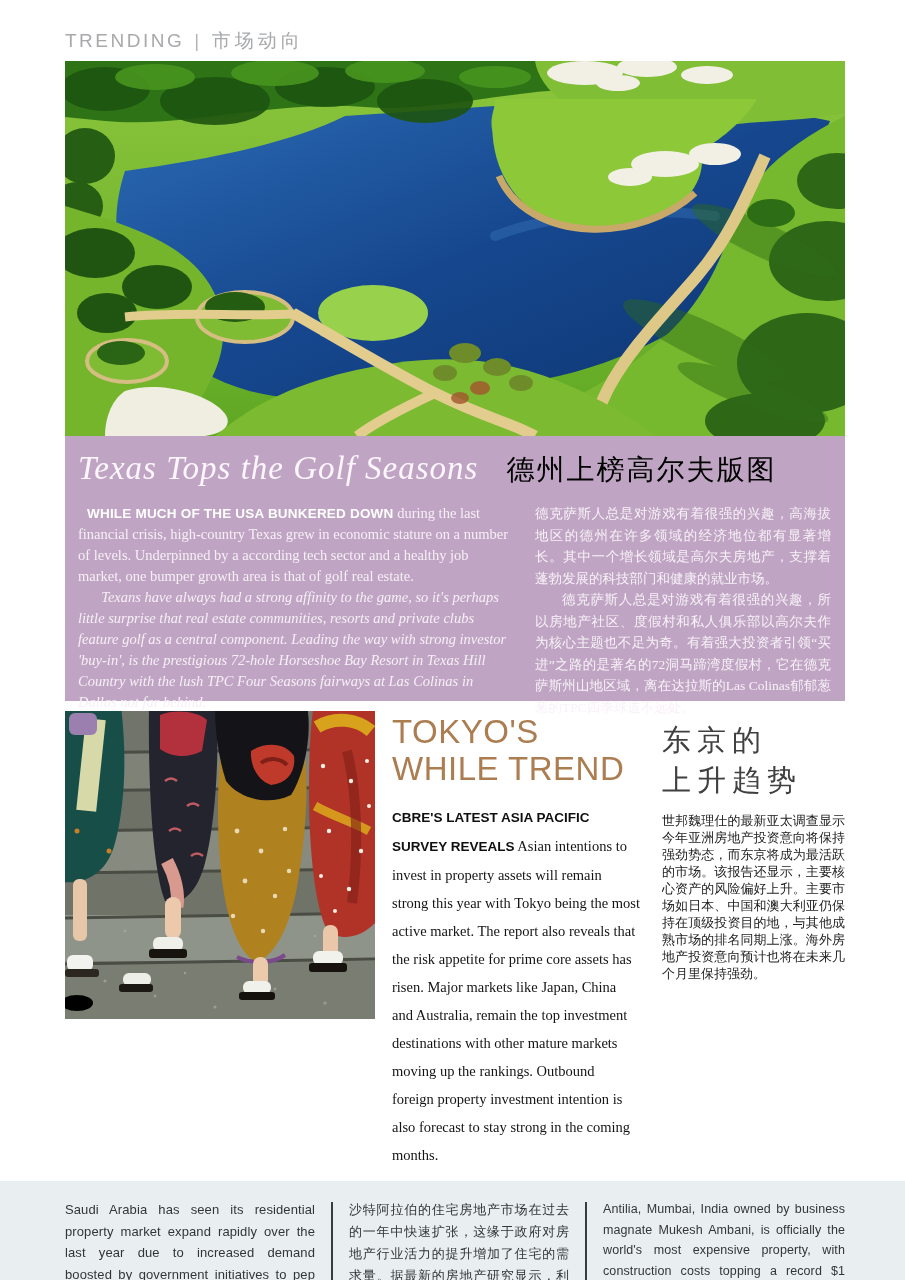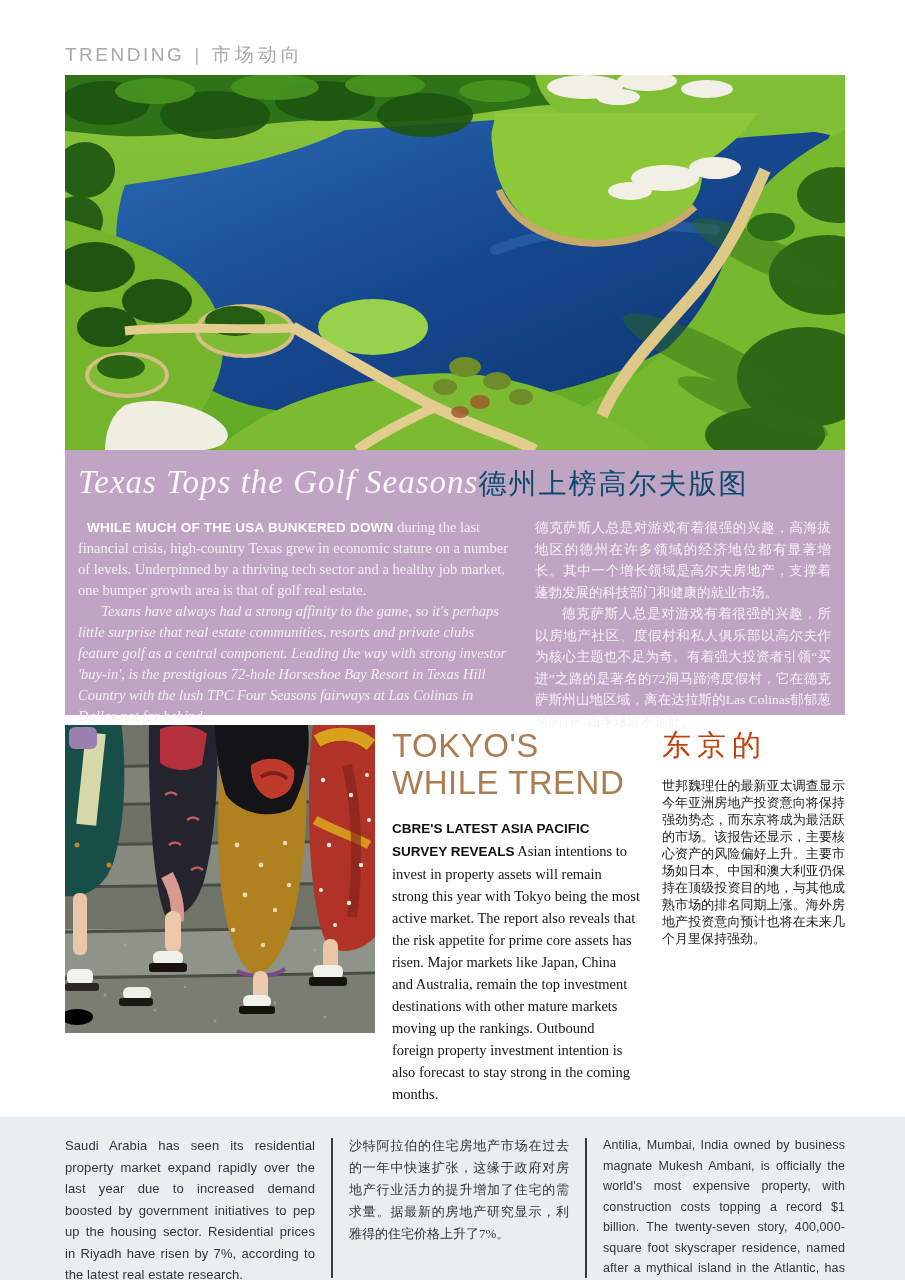--- a/index.html
+++ b/index.html
@@ -1,57 +1,57 @@
 <!DOCTYPE html>
 <html><head>
 <meta charset="utf-8">
 <style>
   * { margin:0; padding:0; box-sizing:border-box; }
   body { background:#ffffff; font-family:"Liberation Serif", serif; }
   .page { width:905px; height:1280px; background:#ffffff; position:relative; overflow:hidden; }
   .content { padding-left:65px; padding-right:60px; }
 
   
-  .hdr { padding-top:42px; padding-bottom:7px; font-family:"Liberation Sans", sans-serif;
+  .hdr { padding-top:28px; padding-bottom:7px; font-family:"Liberation Sans", sans-serif;
          font-size:19px; letter-spacing:2.5px; color:#a7a9ab; }
   .hdr .sep { margin:0 10px; color:#b3b5b7; }
   .hdr .zh { letter-spacing:4px; }
 
   
   figure.photo { display:block; line-height:0; }
   .golf-fig svg { width:780px; height:375px; display:block; }
   .kimono-fig svg { width:310px; height:308px; display:block; }
 
   
   .texas { background:#bfa5c3; height:265px; padding:14px 14px 0 13px; }
   .texas-titles { display:flex; align-items:baseline; margin-bottom:14px; }
   .texas-title-en { font-family:"Liberation Serif", serif; font-style:italic; font-weight:normal;
                     color:#fdf7fd; font-size:33px; letter-spacing:1px; }
   .texas-title-zh { font-family:Liberation Serif, serif; font-weight:normal;
-                    color:#0c4a6e; font-size:28px; letter-spacing:2px; }
+                    color:#000000; font-size:28px; letter-spacing:2px; margin-left:28px; }
   .texas-cols { display:flex; }
   .texas-en { width:437px; color:#f7eff7; font-size:14.5px; line-height:21px; }
   .texas-en .lead { font-family:"Liberation Sans", sans-serif; font-weight:bold; font-size:13.5px;
                     color:#ffffff; letter-spacing:0.2px;margin-left:9px; }
   .texas-en p + p { text-indent:1.6em;font-style:italic; }
   .texas-zh { flex:1; margin-left:20px; color:#f8f1f8; font-size:13.5px; line-height:21.5px;
               font-family:"Liberation Serif","DejaVu Serif",serif; text-align:justify; }
   .texas-zh p + p { text-indent:2em; }
 
   
   .tokyo { margin-top:10px; display:flex; }
   .tokyo-en { width:248px; margin-left:17px; }
   .tokyo-title { font-family:"Liberation Sans", sans-serif; font-weight:normal; color:#ac7d51;
                  font-size:33px; line-height:37px; letter-spacing:0.5px; margin-top:2px; margin-bottom:16px; }
   .tokyo-title span { display:block; }
-  .tokyo-en p { font-size:14.5px; line-height:22px; color:#141414; }
+  .tokyo-en p { font-size:14.5px; line-height:28px; color:#141414; }
   .tokyo-en .lead { font-family:"Liberation Sans", sans-serif; font-weight:bold; font-size:13.5px; color:#0f0f0f; }
   .tokyo-zh { flex:1; margin-left:22px; }
-  .tokyo-title-zh { font-family:"Liberation Serif","DejaVu Serif",serif; font-weight:normal; color:#c2410c;
-                    font-size:29px; line-height:40px; letter-spacing:6px; margin-bottom:12px; }
+  .tokyo-title-zh { font-family:"Liberation Serif","DejaVu Serif",serif; font-weight:normal; color:#404040;
+                    font-size:29px; line-height:40px; letter-spacing:6px; margin-bottom:12px;margin-top:9px; }
   .tokyo-title-zh span { display:block; }
   .tokyo-zh p { font-family:"Liberation Serif","DejaVu Serif",serif; font-size:13px; line-height:17px;
                 color:#222222; text-align:justify; }
 
   
   .band { margin-top:12px; background:#e9eef0; height:173px; padding:18px 60px 0 65px;
           display:flex; align-items:flex-start; }
   .band .col { color:#333639; }
   .col-en { font-family:"Liberation Sans", sans-serif; font-size:13px; line-height:21.5px;
             text-align:justify; letter-spacing:0.1px; }
@@ -160,21 +160,21 @@
       </svg>
     </figure>
 
     <section class="texas">
       <div class="texas-titles">
         <h1 class="texas-title-en">Texas Tops the Golf Seasons</h1>
         <h1 class="texas-title-zh">德州上榜高尔夫版图</h1>
       </div>
       <div class="texas-cols">
         <div class="texas-en">
-          <p><span class="lead">WHILE MUCH OF THE USA BUNKERED DOWN</span><span> during the last financial crisis, high-country Texas grew in economic stature on a number of levels. Underpinned by a thriving tech sector and a healthy job market, one bumper growth area is that of golf real estate.</span></p>
+          <p><span class="lead">WHILE MUCH OF THE USA BUNKERED DOWN</span><span> during the last financial crisis, high-country Texas grew in economic stature on a number of levels. Underpinned by a according tech sector and a healthy job market, one bumper growth area is that of golf real estate.</span></p>
           <p>Texans have always had a strong affinity to the game, so it's perhaps little surprise that real estate communities, resorts and private clubs feature golf as a central component. Leading the way with strong investor 'buy-in', is the prestigious 72-hole Horseshoe Bay Resort in Texas Hill Country with the lush TPC Four Seasons fairways at Las Colinas in Dallas not far behind.</p>
         </div>
         <div class="texas-zh">
           <p>德克萨斯人总是对游戏有着很强的兴趣，高海拔地区的德州在许多领域的经济地位都有显著增长。其中一个增长领域是高尔夫房地产，支撑着蓬勃发展的科技部门和健康的就业市场。</p>
           <p>德克萨斯人总是对游戏有着很强的兴趣，所以房地产社区、度假村和私人俱乐部以高尔夫作为核心主题也不足为奇。有着强大投资者引领“买进”之路的是著名的72洞马蹄湾度假村，它在德克萨斯州山地区域，离在达拉斯的Las Colinas郁郁葱葱的TPC四季球道不远处。</p>
         </div>
       </div>
     </section>
 
     <section class="tokyo">
@@ -287,20 +287,21 @@
         <h2 class="tokyo-title">
             <span>TOKYO'S</span>
             <span>WHILE TREND</span>
           </h2>
         <p><span class="lead">CBRE'S LATEST ASIA PACIFIC SURVEY REVEALS</span><span> Asian intentions to invest in property assets will remain strong this year with Tokyo being the most active market. The report also reveals that the risk appetite for prime core assets has risen. Major markets like Japan, China and Australia, remain the top investment destinations with other mature markets moving up the rankings. Outbound foreign property investment intention is also forecast to stay strong in the coming months.</span></p>
       </div>
 
       <div class="tokyo-zh">
         <h2 class="tokyo-title-zh">
             <span>东京的</span>
+            <span>上升趋势</span>
           </h2>
         <p>世邦魏理仕的最新亚太调查显示今年亚洲房地产投资意向将保持强劲势态，而东京将成为最活跃的市场。该报告还显示，主要核心资产的风险偏好上升。主要市场如日本、中国和澳大利亚仍保持在顶级投资目的地，与其他成熟市场的排名同期上涨。海外房地产投资意向预计也将在未来几个月里保持强劲。</p>
       </div>
     </section>
   </div>
 
   <section class="band">
     <div class="col col-en c1">Saudi Arabia has seen its residential property market expand rapidly over the last year due to increased demand boosted by government initiatives to pep up the housing sector. Residential prices in Riyadh have risen by 7%, according to the latest real estate research.</div>
     <div class="wall"></div>
     <div class="col col-zh c2">沙特阿拉伯的住宅房地产市场在过去的一年中快速扩张，这缘于政府对房地产行业活力的提升增加了住宅的需求量。据最新的房地产研究显示，利雅得的住宅价格上升了7%。</div>

